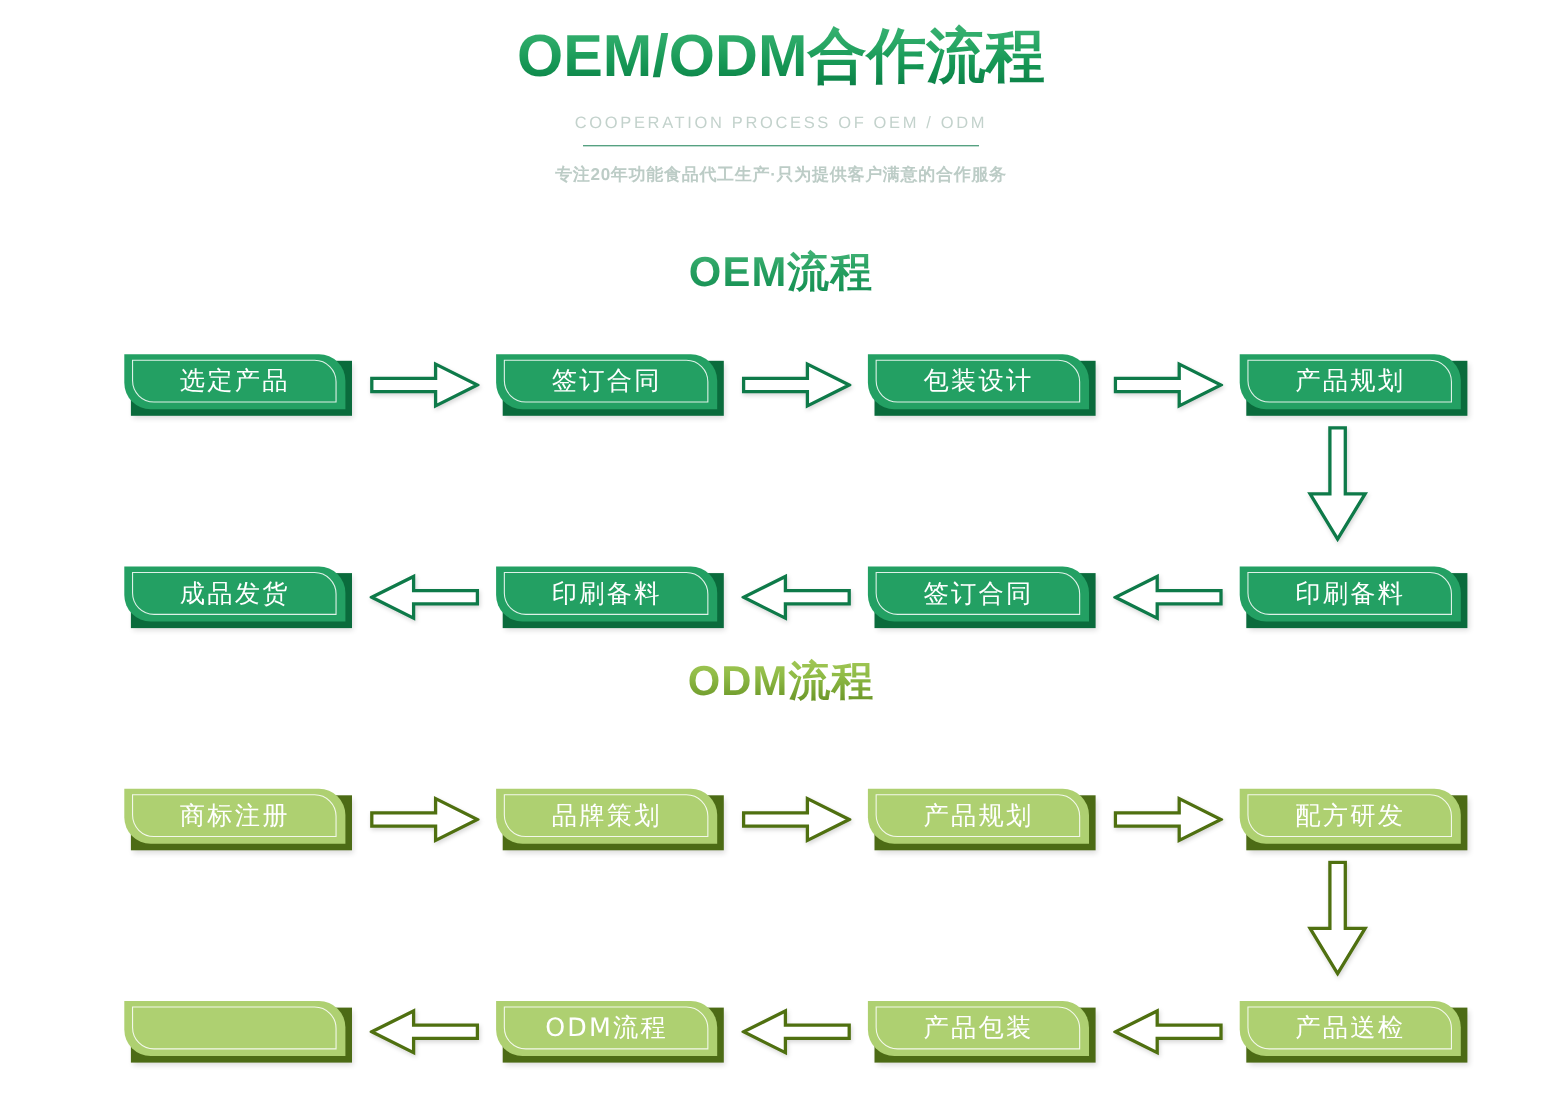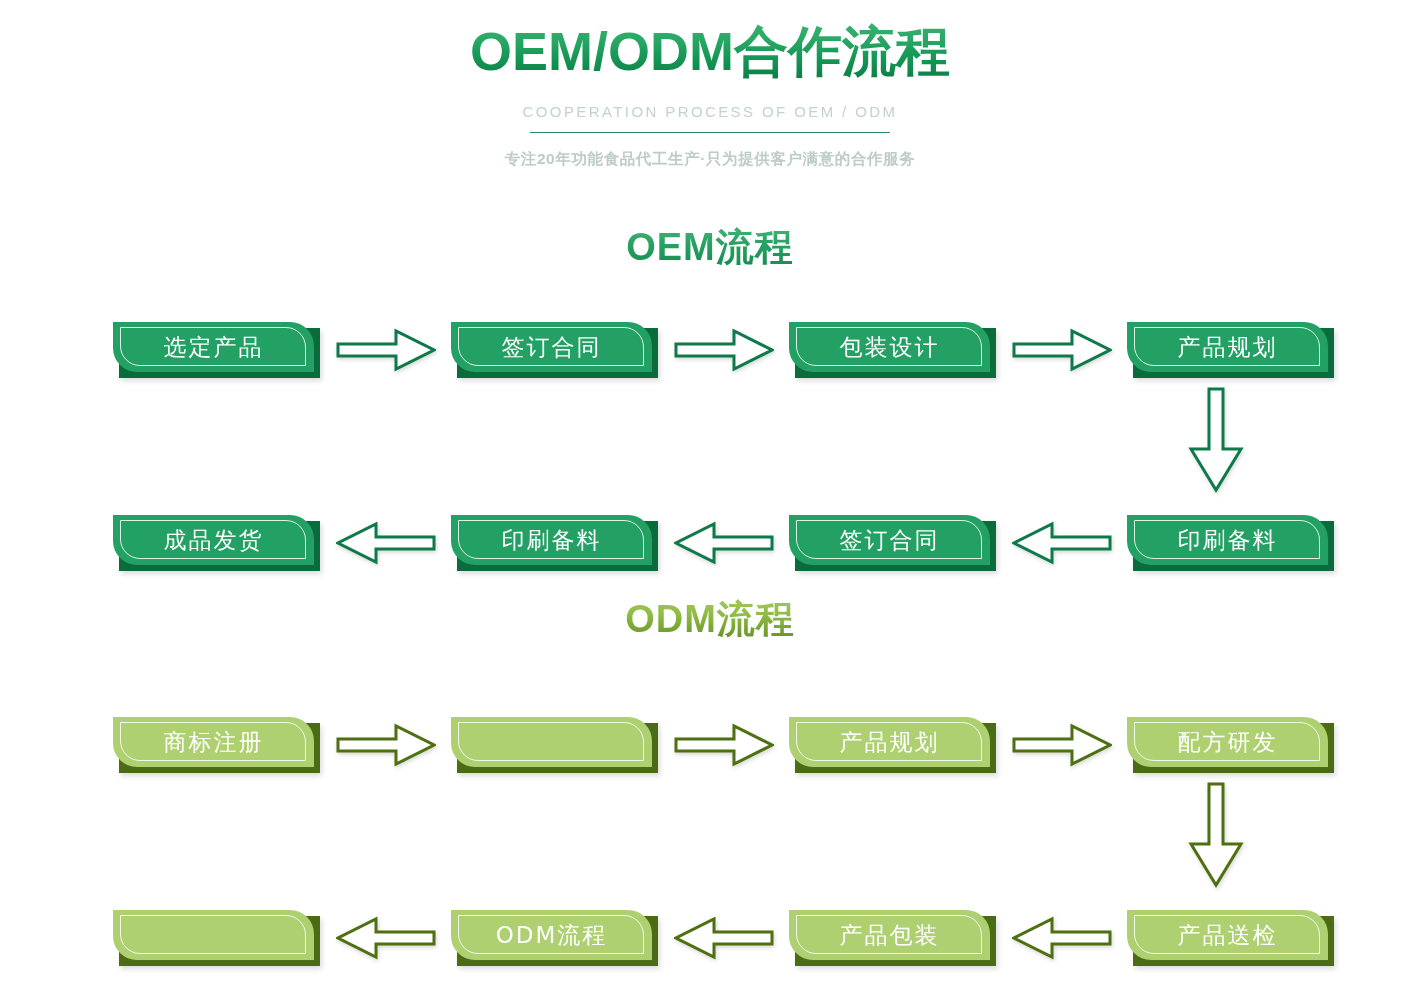--- a/index.html
+++ b/index.html
@@ -281,20 +281,21 @@
     <div class="arrow-cell">
       <svg width="100" height="46" viewBox="0 0 100 46">
         <polygon points="2,17 60,17 60,4 98,23 60,42 60,29 2,29" fill="#ffffff" stroke="#4f7010" stroke-width="3" stroke-linejoin="miter"></polygon>
       </svg>
     </div>
 
     <div class="step odm">
       <div class="back"></div>
       <div class="front"></div>
       <div class="inner-border"></div>
+      <div class="label">品牌策划</div>
     </div>
 
     <div class="arrow-cell">
       <svg width="100" height="46" viewBox="0 0 100 46">
         <polygon points="2,17 60,17 60,4 98,23 60,42 60,29 2,29" fill="#ffffff" stroke="#4f7010" stroke-width="3" stroke-linejoin="miter"></polygon>
       </svg>
     </div>
 
     <div class="step odm">
       <div class="back"></div>

